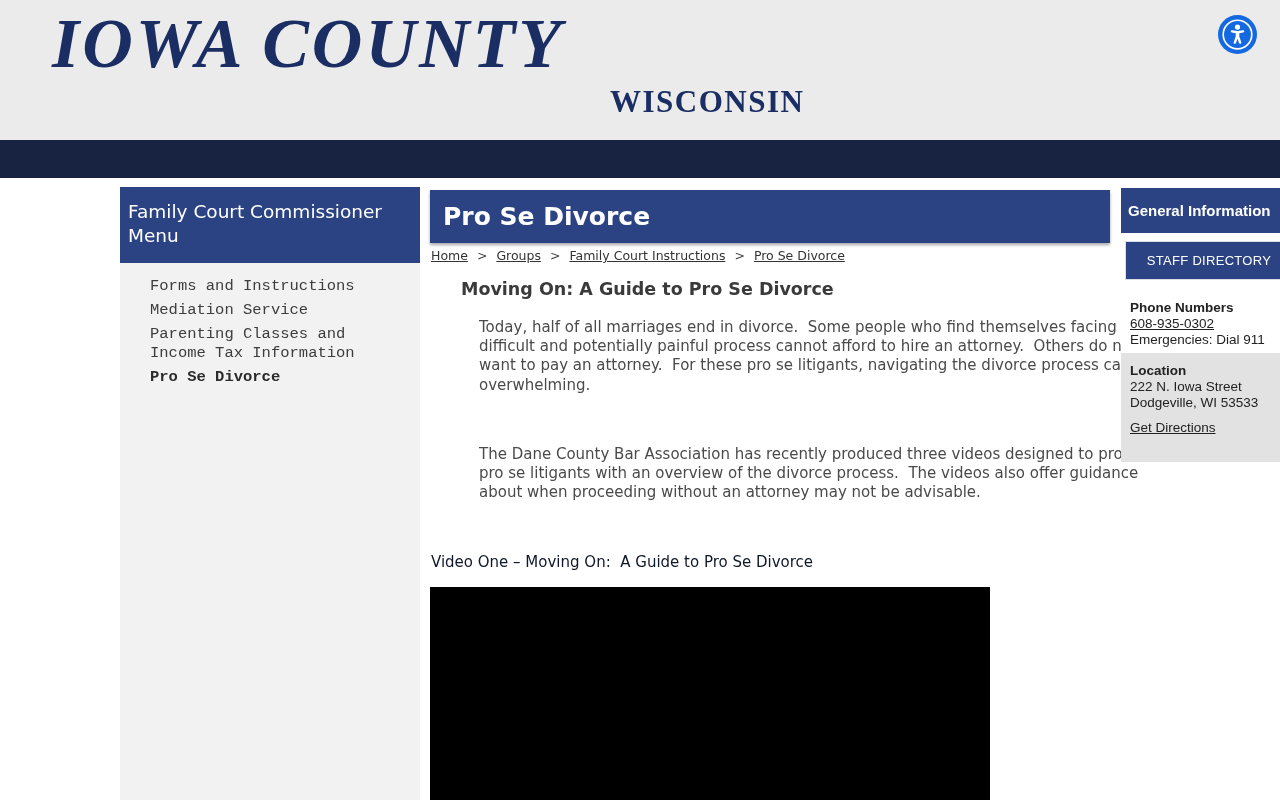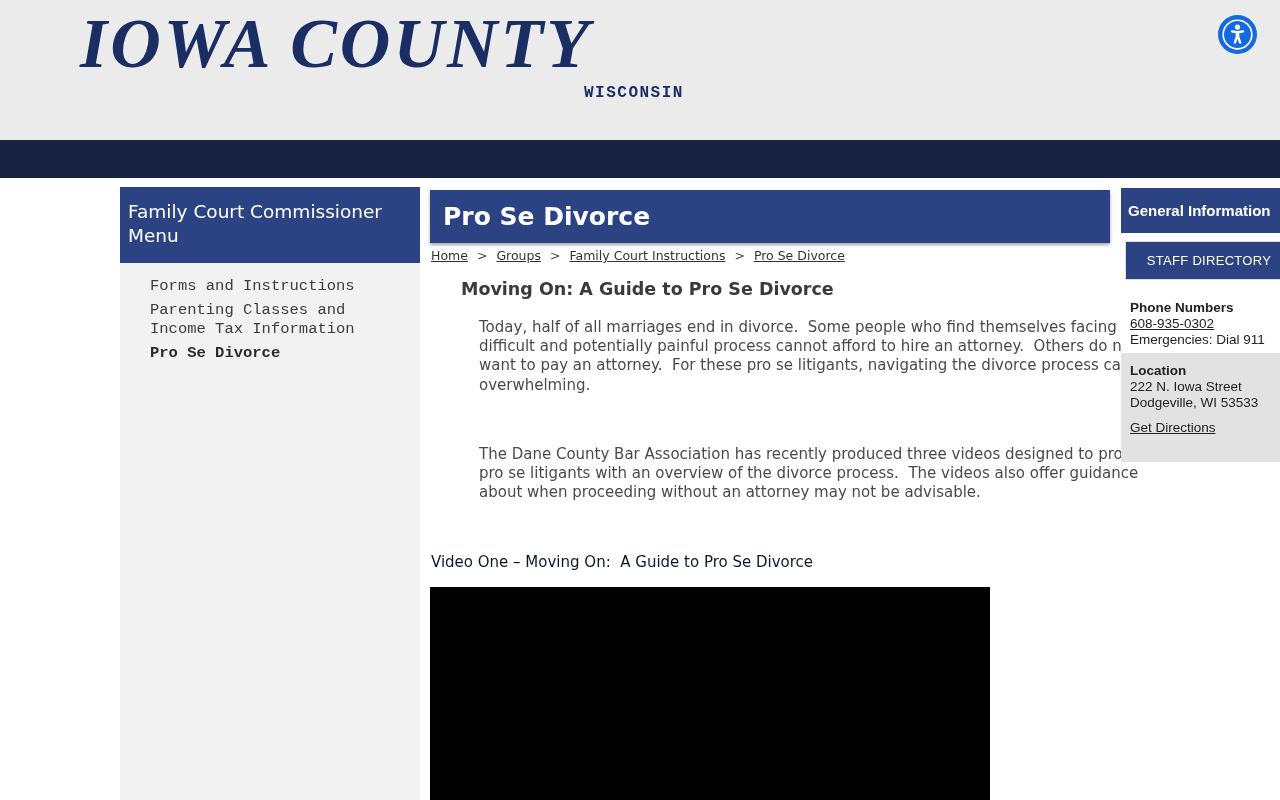--- a/index.html
+++ b/index.html
@@ -3,24 +3,24 @@
 <meta charset="utf-8">
 <style>
   * { margin:0; padding:0; box-sizing:border-box; }
   html,body { width:1280px; height:800px; overflow:hidden; background:#fff;
               font-family:"DejaVu Sans", sans-serif; }
 
   
   .site-header { position:absolute; left:0; top:0; width:1280px; height:140px; background:#ebebeb; }
   .logo-title { position:absolute; left:52px; top:4px;
                 font-family:"Liberation Serif", serif; font-style:italic; font-weight:bold;
-                font-size:70px; letter-spacing:3px; color:#1b2e63; white-space:nowrap;margin-left:28px; }
-  .logo-subtitle { position:absolute; left:584px; top:84px;
-                   font-family:Liberation Mono, monospace; font-weight:bold;
-                   font-size:16px; letter-spacing:1.5px; color:#1b2e63; }
+                font-size:70px; letter-spacing:3px; color:#1b2e63; white-space:nowrap; }
+  .logo-subtitle { position:absolute; left:610px; top:84px;
+                   font-family:Liberation Serif, serif; font-weight:bold;
+                   font-size:31px; letter-spacing:1.5px; color:#1b2e63; }
   .a11y-btn { position:absolute; left:1218px; top:15px; width:39px; height:39px;
               border-radius:50%; background:#1569e0; border:none; cursor:pointer;
               display:flex; align-items:center; justify-content:center; }
   .a11y-btn svg { width:33px; height:33px; display:block; }
 
   
   .top-navbar { position:absolute; left:0; top:140px; width:1280px; height:38px; background:#172340; }
 
   
   .left-sidebar { position:absolute; left:120px; top:187px; width:300px; height:613px; background:#f2f2f2; }
@@ -85,20 +85,21 @@
     </span>
   </button>
 </div>
 
 <div class="top-navbar"></div>
 
 <div class="left-sidebar">
   <div class="sidebar-header">Family Court Commissioner Menu</div>
   <ul class="sidebar-list">
     <li>Forms and Instructions</li>
+    <li>Mediation Service</li>
     <li>Parenting Classes and Income Tax Information</li>
     <li class="active">Pro Se Divorce</li>
   </ul>
 </div>
 
 <div class="main-col">
   <div class="page-title-bar">
     <h1>Pro Se Divorce</h1>
   </div>
 

